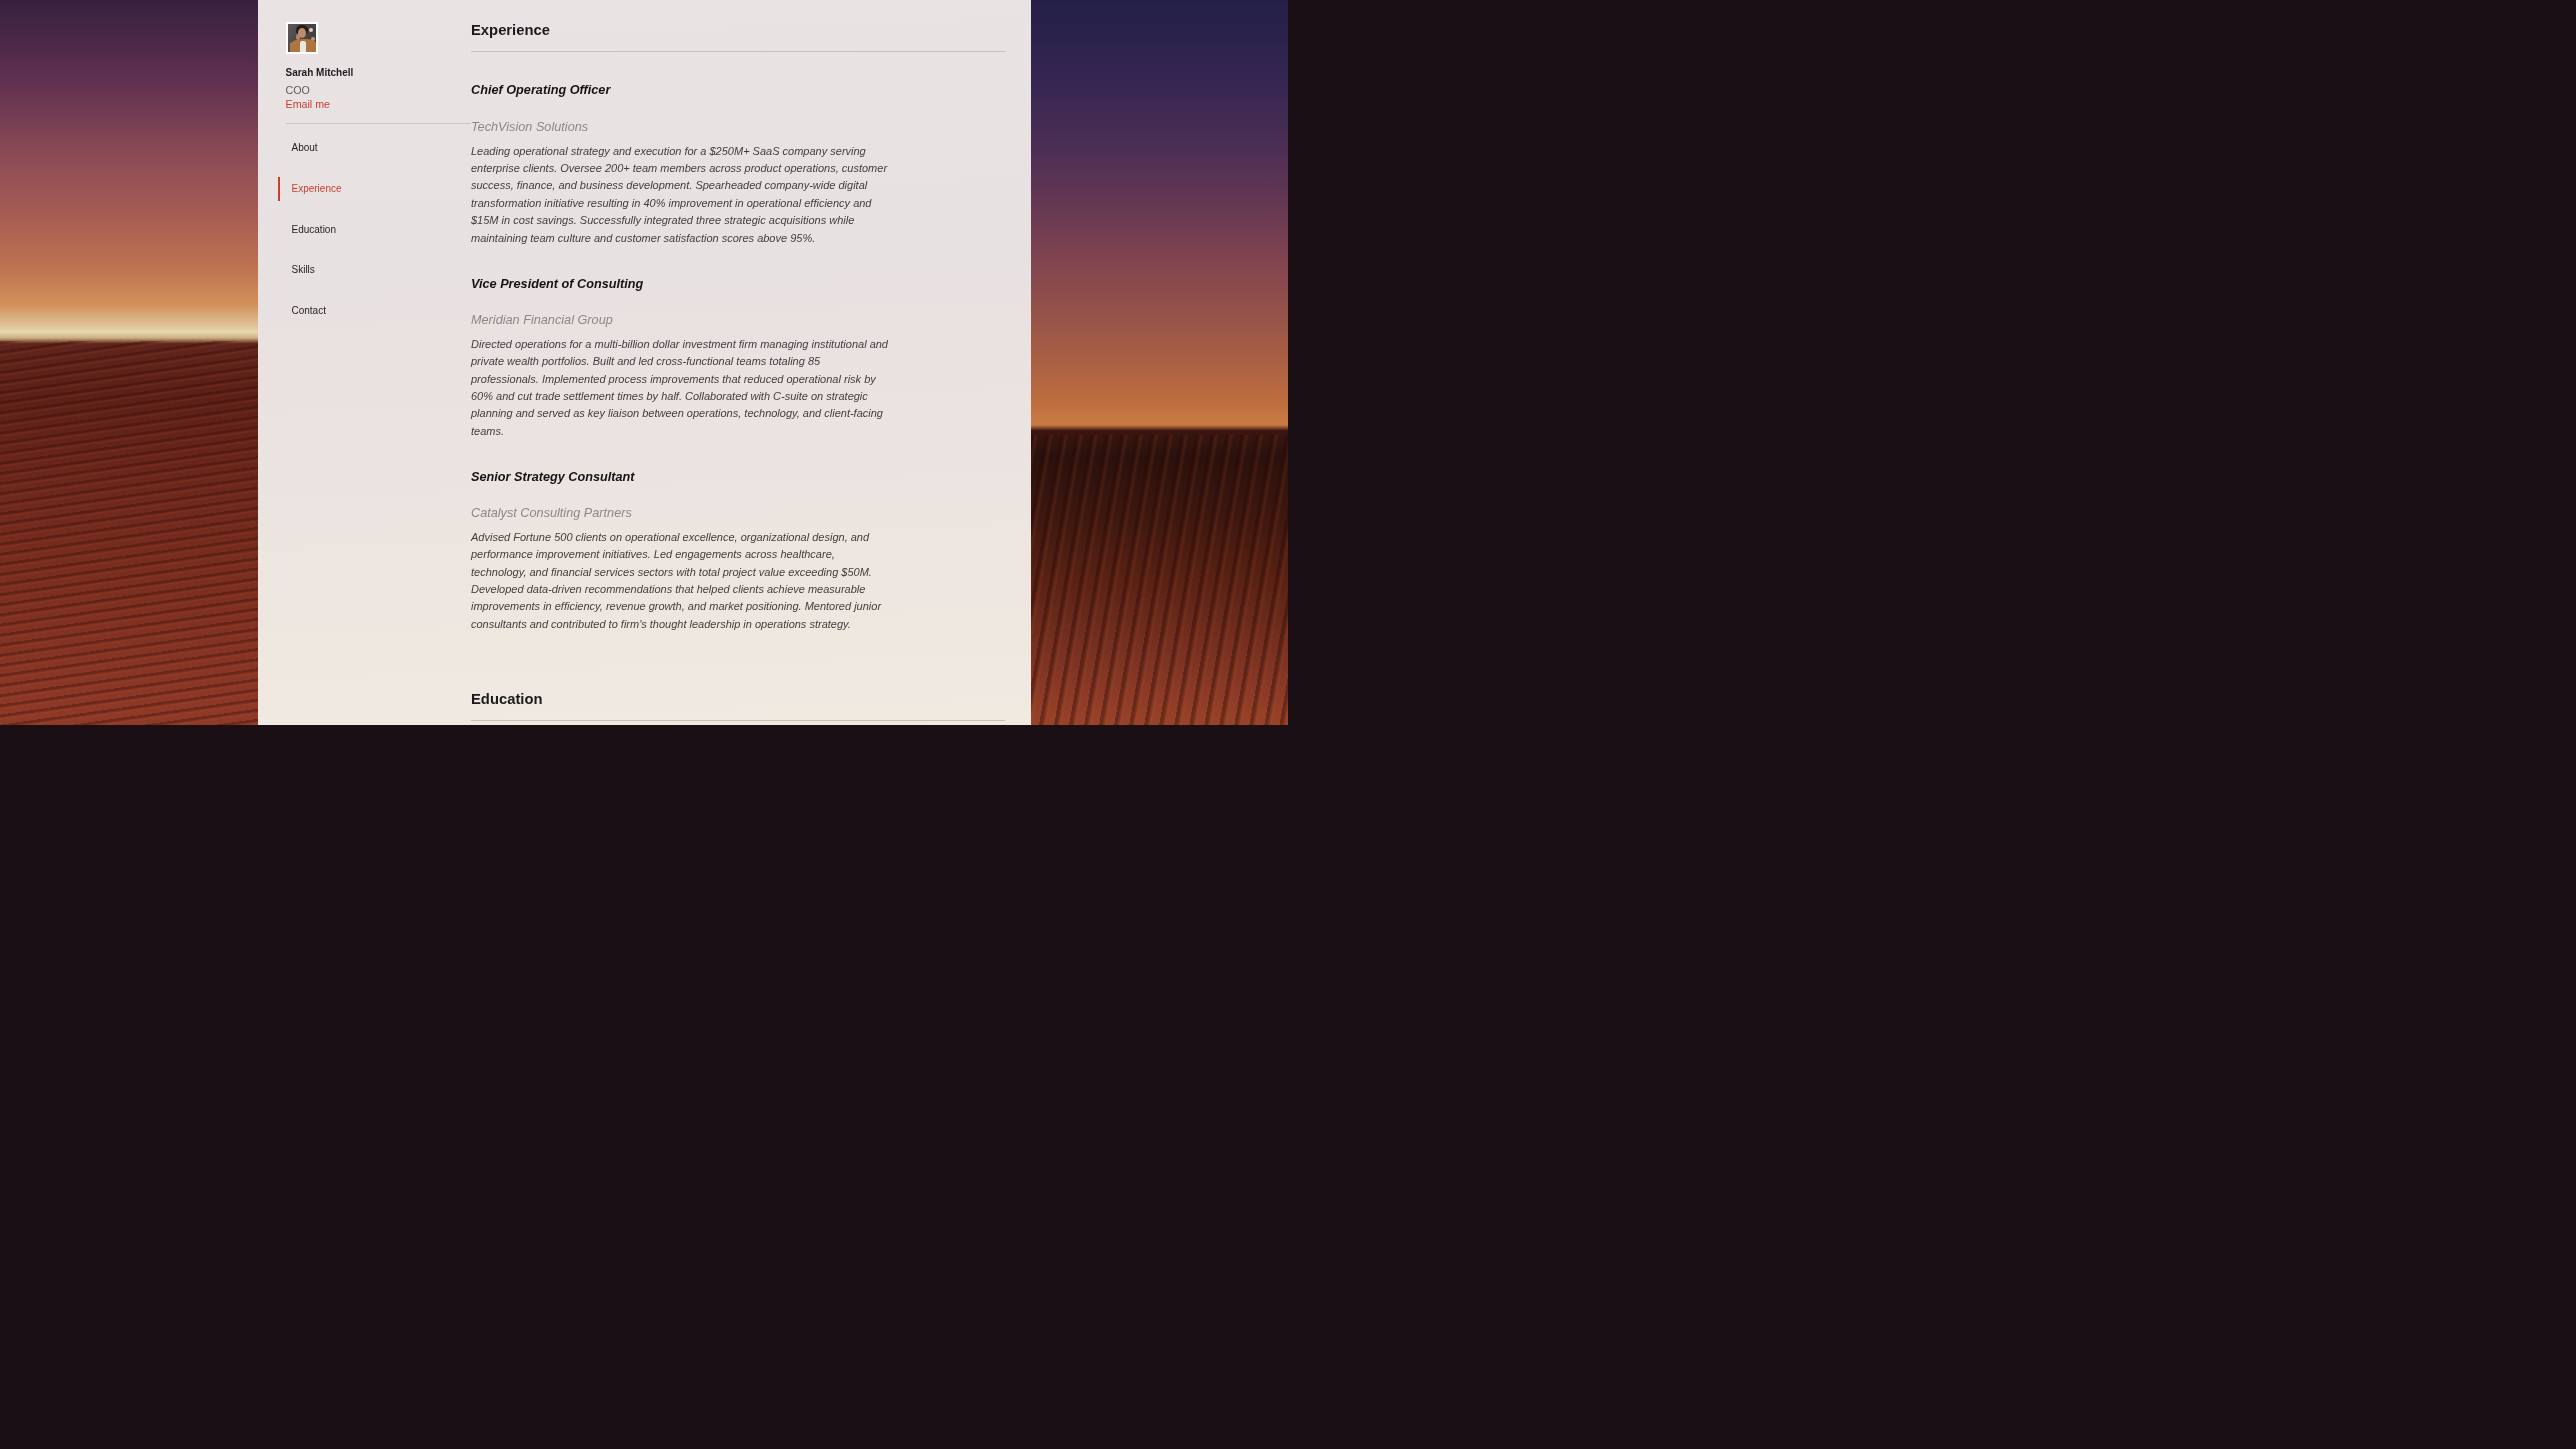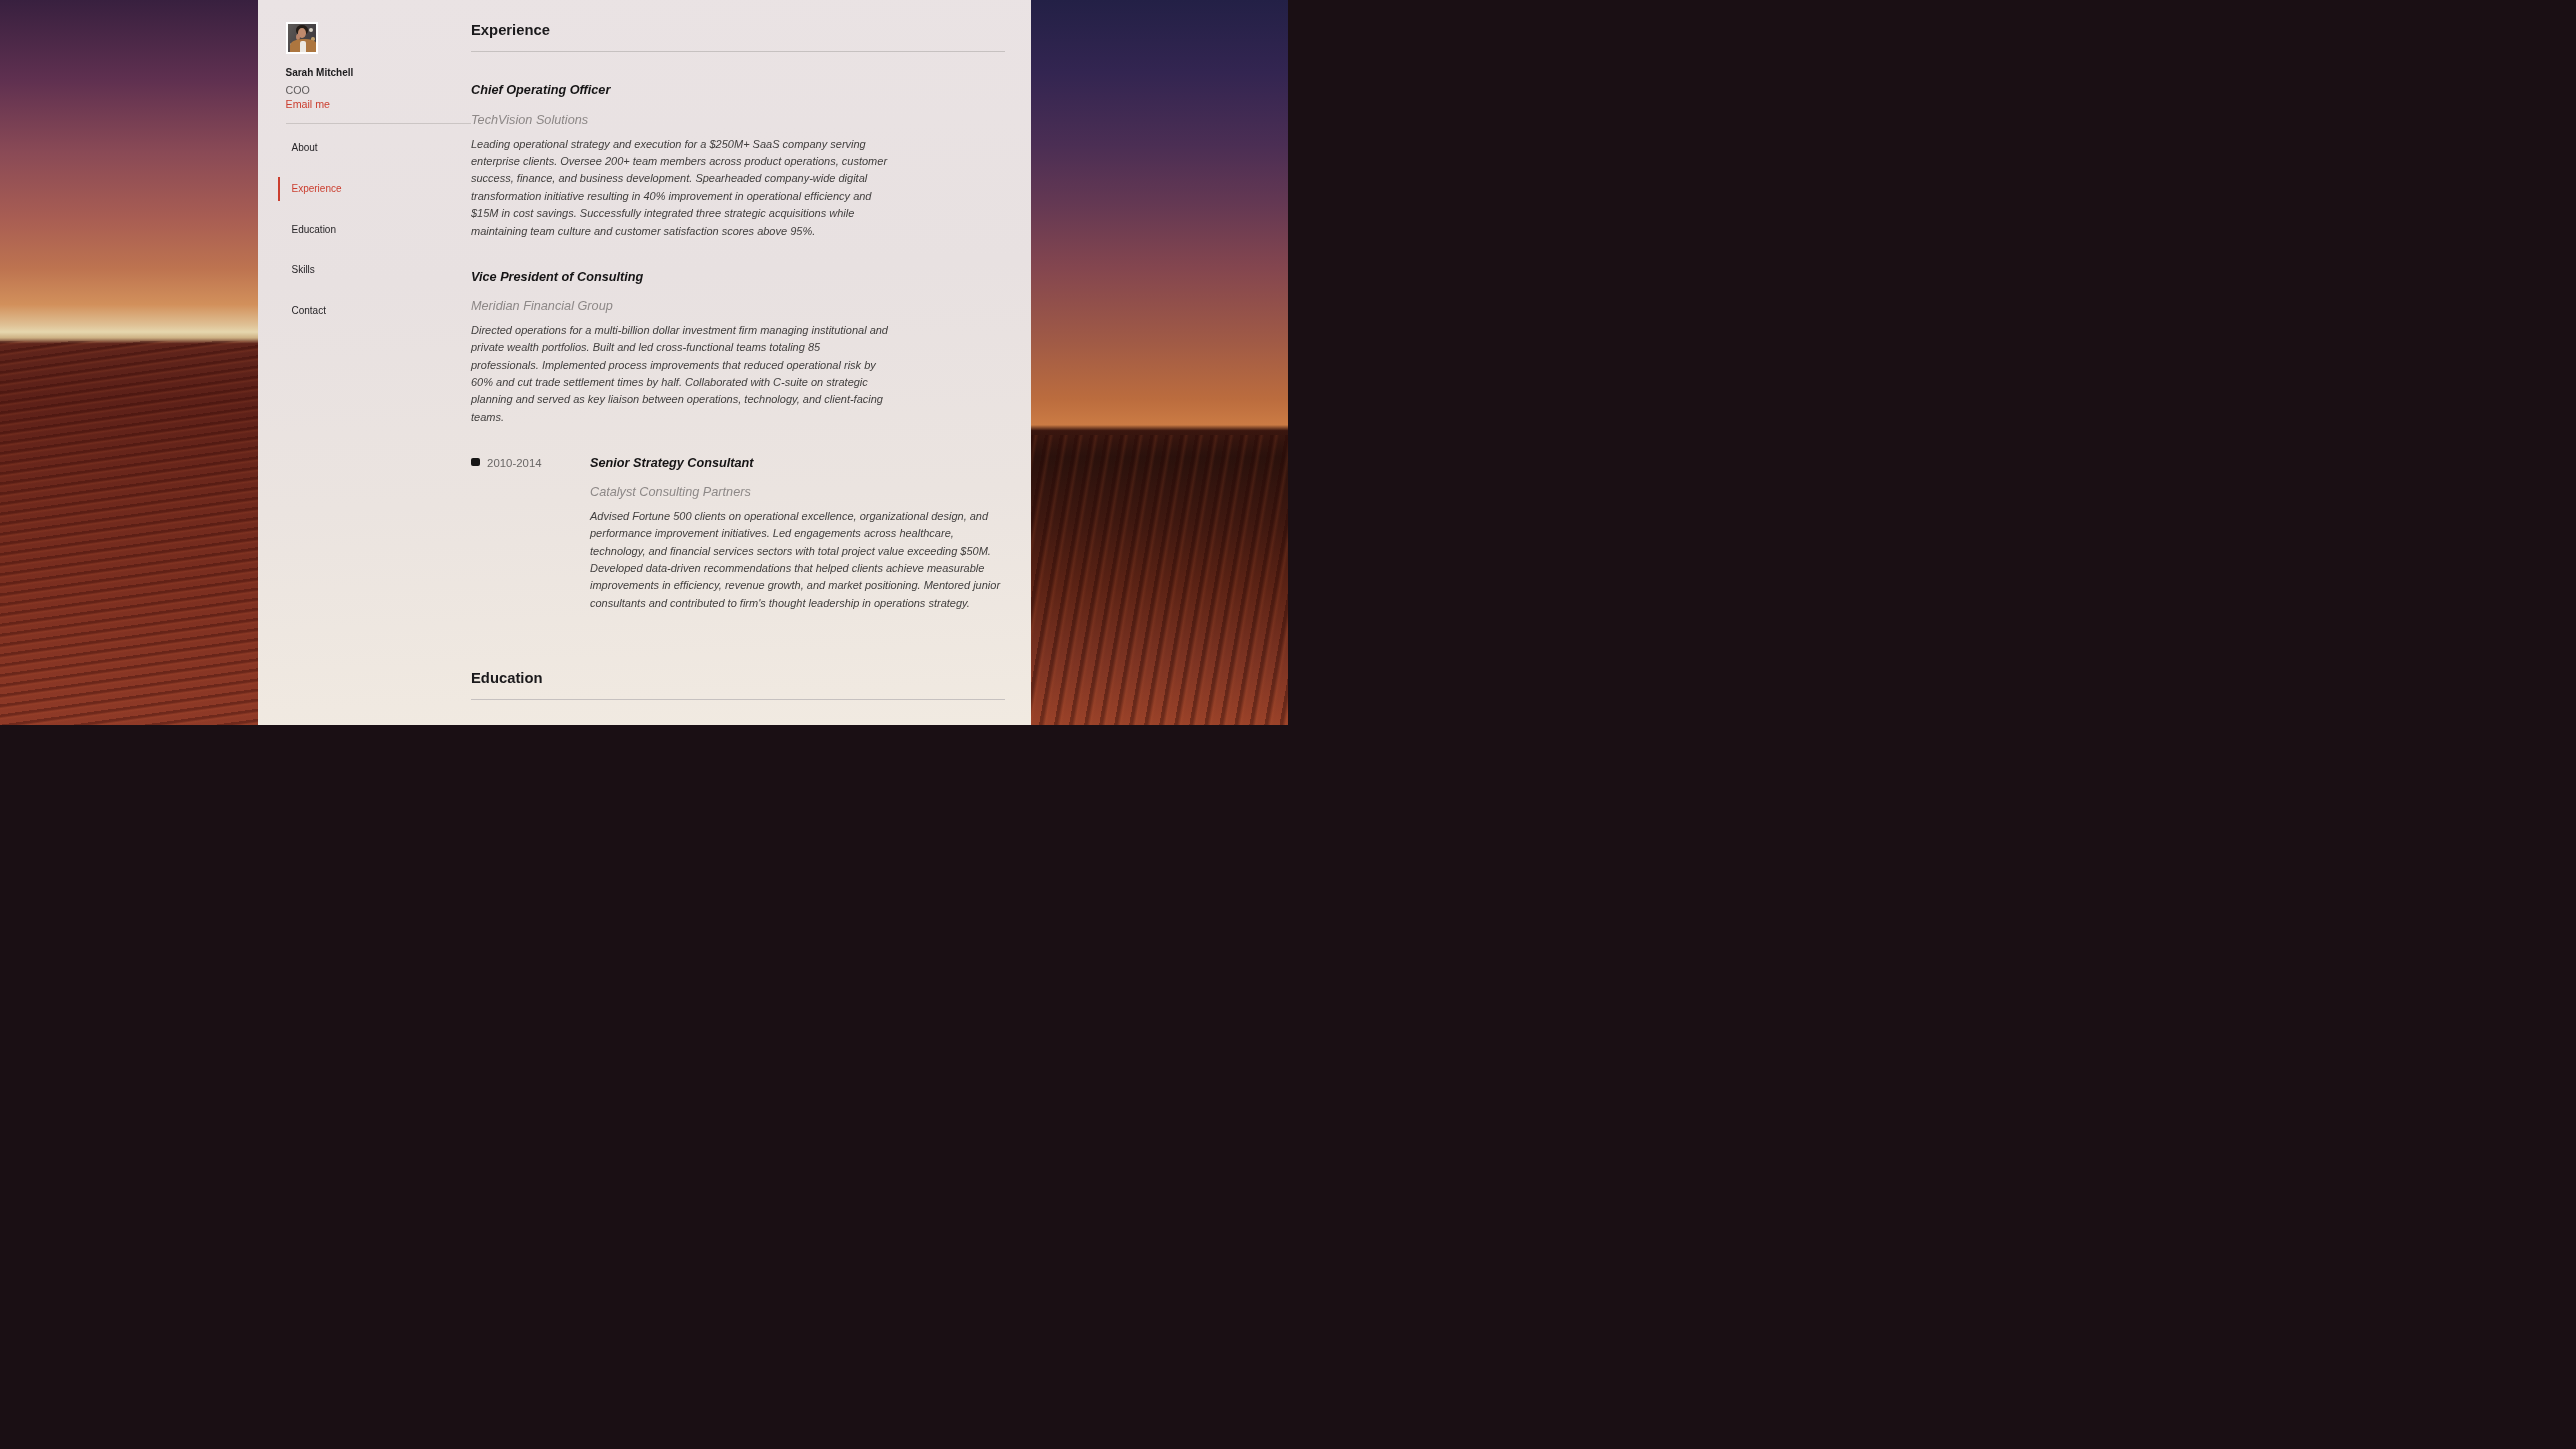--- a/index.html
+++ b/index.html
@@ -84,21 +84,21 @@
   .section-title{margin:0;font-size:14.8px;font-weight:700;color:#1b1a1c;line-height:16px;}
   .section-title.first{padding-top:22px;}
   .section-divider{margin-top:12.7px;height:0.7px;background:#c6c1c0;width:100%;}
   .entries{margin-top:32px;}
   .entry{display:flex;margin-bottom:29.5px;}
   .entry-left{flex:0 0 119px;display:flex;align-items:flex-start;}
   .marker{width:8.7px;height:8.7px;border-radius:2px;background:#171616;margin-top:2px;flex:0 0 auto;}
   .entry-period{margin-left:7.4px;font-size:11.4px;color:#6b6867;line-height:14px;}
   .entry-body{flex:1 1 auto;font-style:italic;}
   .entry-title{font-size:12.7px;font-weight:700;color:#151415;line-height:15.4px;}
-  .entry-company{margin-top:14px;font-size:12.7px;color:#8d8887;line-height:15.4px;}
+  .entry-company{margin-top:21px;font-size:12.7px;color:#8d8887;line-height:15.4px;}
   .entry-desc{margin-top:7.4px;font-size:11px;color:#403e3d;line-height:17.4px;max-width:417px;}
   .education-block{margin-top:58px;}
 </style>
 <style>.nav-item.active::before{background:#cb3e2f;}</style></head>
 <body>
 
 <div class="stage">
 
   <div class="bg-left"></div>
   <div class="bg-right"></div>
@@ -148,24 +148,20 @@
 
         <div class="entry">
           <div class="entry-body">
             <div class="entry-title">Vice President of Consulting</div>
             <div class="entry-company">Meridian Financial Group</div>
             <div class="entry-desc">Directed operations for a multi-billion dollar investment firm managing institutional and private wealth portfolios. Built and led cross-functional teams totaling 85 professionals. Implemented process improvements that reduced operational risk by 60% and cut trade settlement times by half. Collaborated with C-suite on strategic planning and served as key liaison between operations, technology, and client-facing teams.</div>
           </div>
         </div>
 
         <div class="entry">
-          <div class="entry-left">
-            <span class="marker"></span>
-            <span class="entry-period">2010-2014</span>
-          </div>
           <div class="entry-body">
             <div class="entry-title">Senior Strategy Consultant</div>
             <div class="entry-company">Catalyst Consulting Partners</div>
             <div class="entry-desc">Advised Fortune 500 clients on operational excellence, organizational design, and performance improvement initiatives. Led engagements across healthcare, technology, and financial services sectors with total project value exceeding $50M. Developed data-driven recommendations that helped clients achieve measurable improvements in efficiency, revenue growth, and market positioning. Mentored junior consultants and contributed to firm's thought leadership in operations strategy.</div>
           </div>
         </div>
 
       </div>
 
       <div class="education-block">

